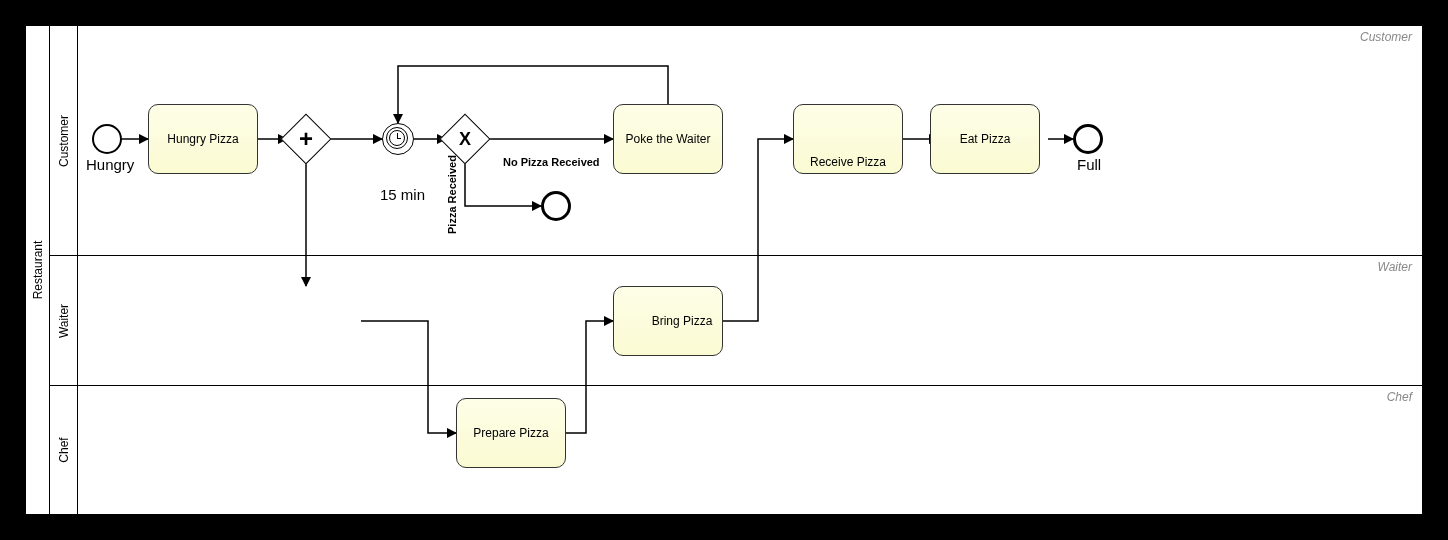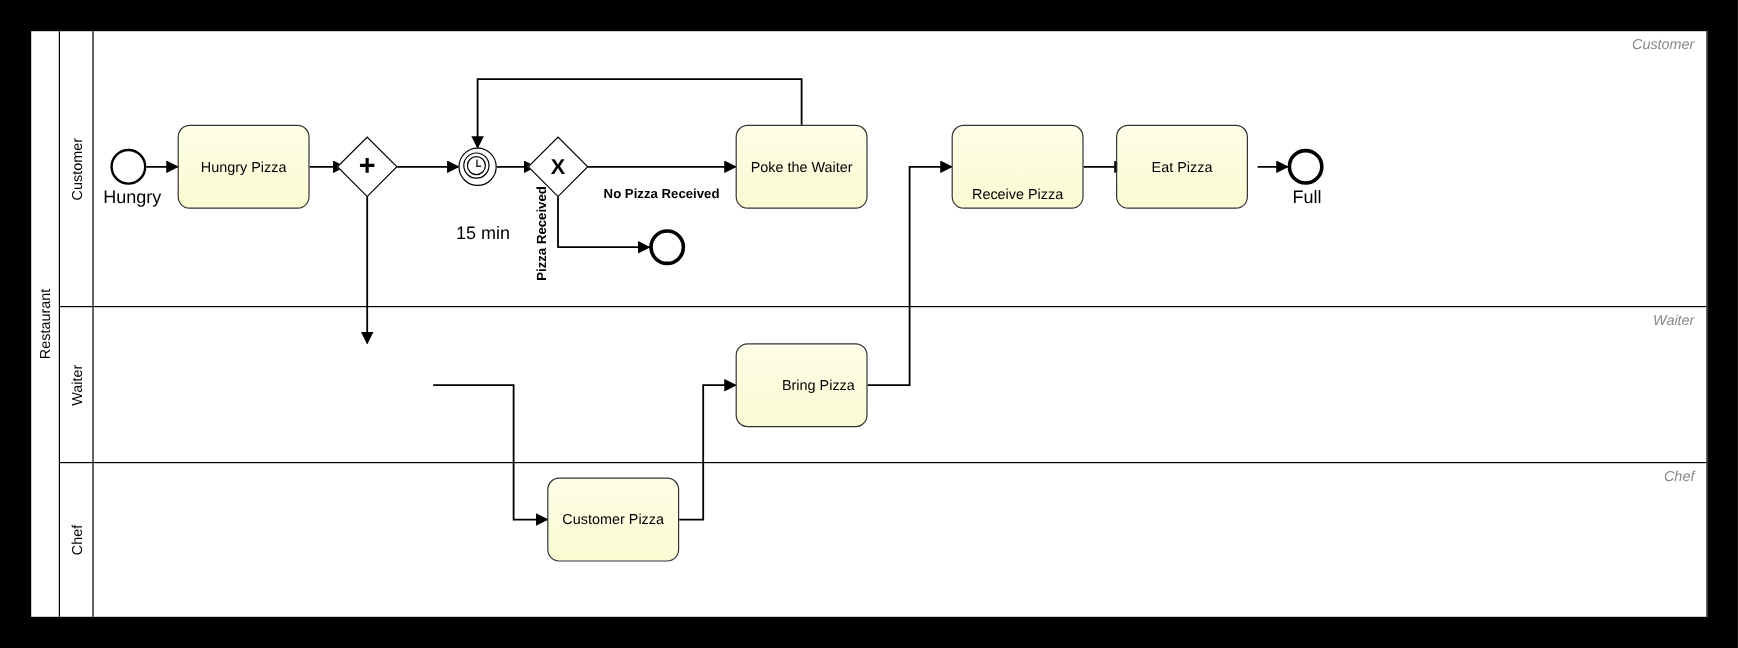--- a/index.html
+++ b/index.html
@@ -275,20 +275,20 @@
 
     <div class="event-circle event-end" style="left:1047px; top:98px;"></div>
     <div class="event-label" style="left:1051px; top:130px;text-align:right;">Full</div>
 
 
     <div class="task" style="left:587px; top:260px;padding-left:32px;">
       <span>Bring Pizza</span>
     </div>
 
     <div class="task" style="left:430px; top:372px;">
-      <span>Customer Pizza</span>
+      <span>Prepare Pizza</span>
     </div>
 
     <div class="flow-label" style="left:477px; top:98px;margin-top:32px;">No Pizza Received</div>
     <div class="flow-label vertical" style="left:420px; top:208px;">Pizza Received</div>
 
   </div>
 </div>
 
 </body></html>

